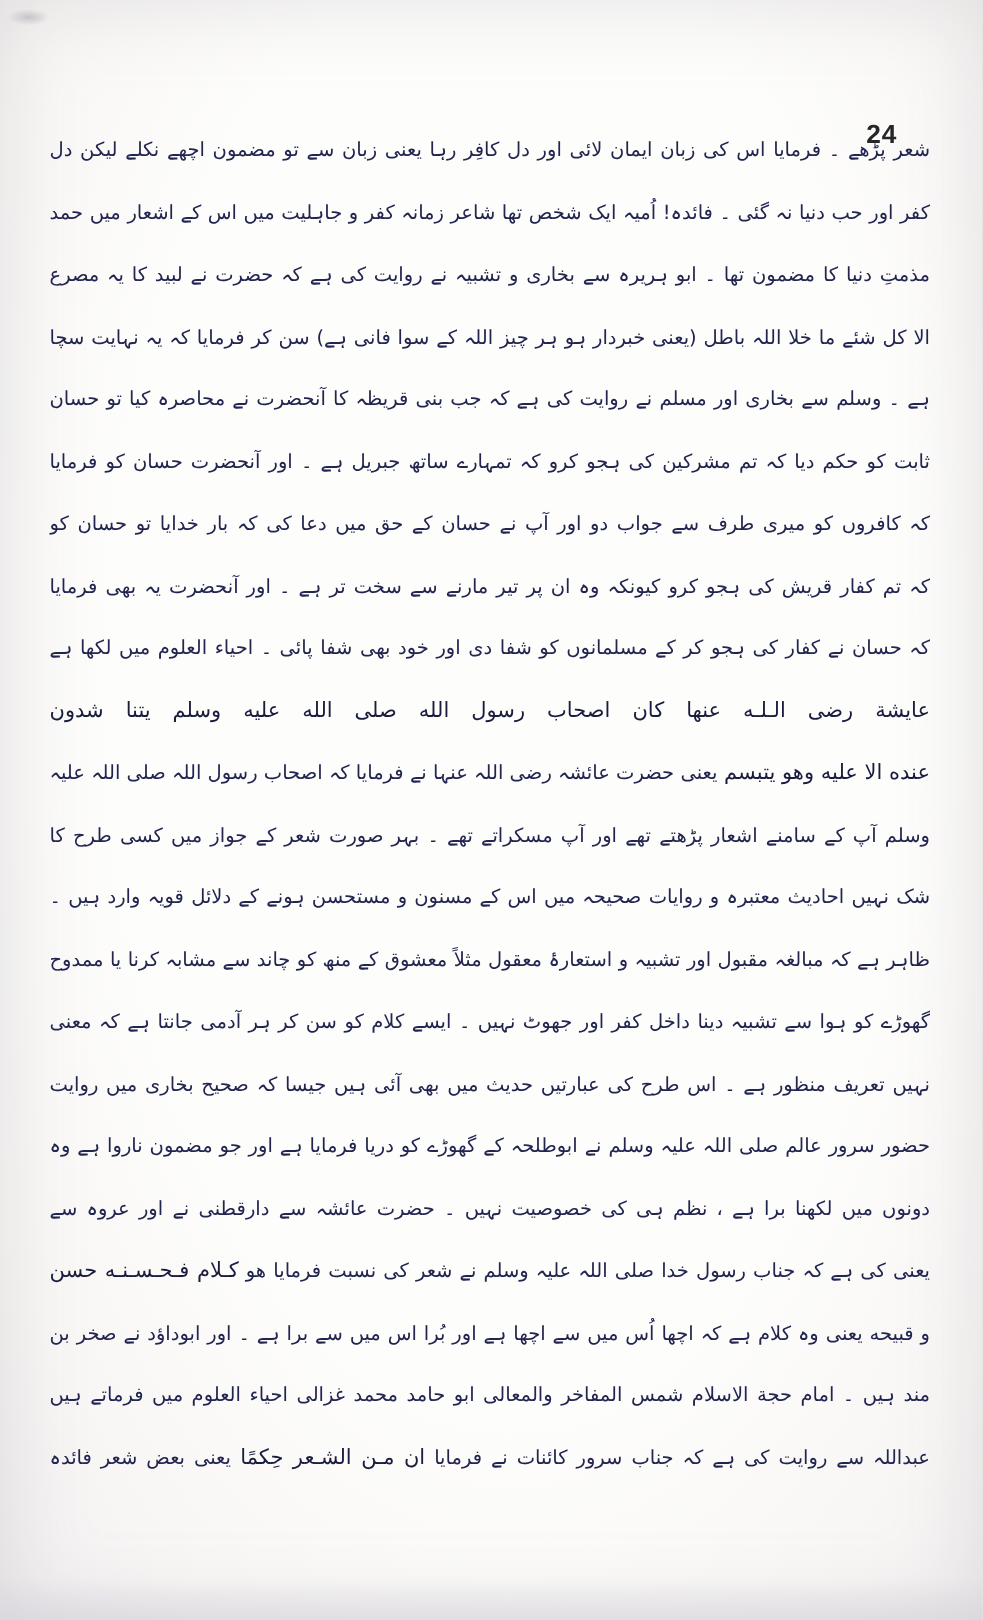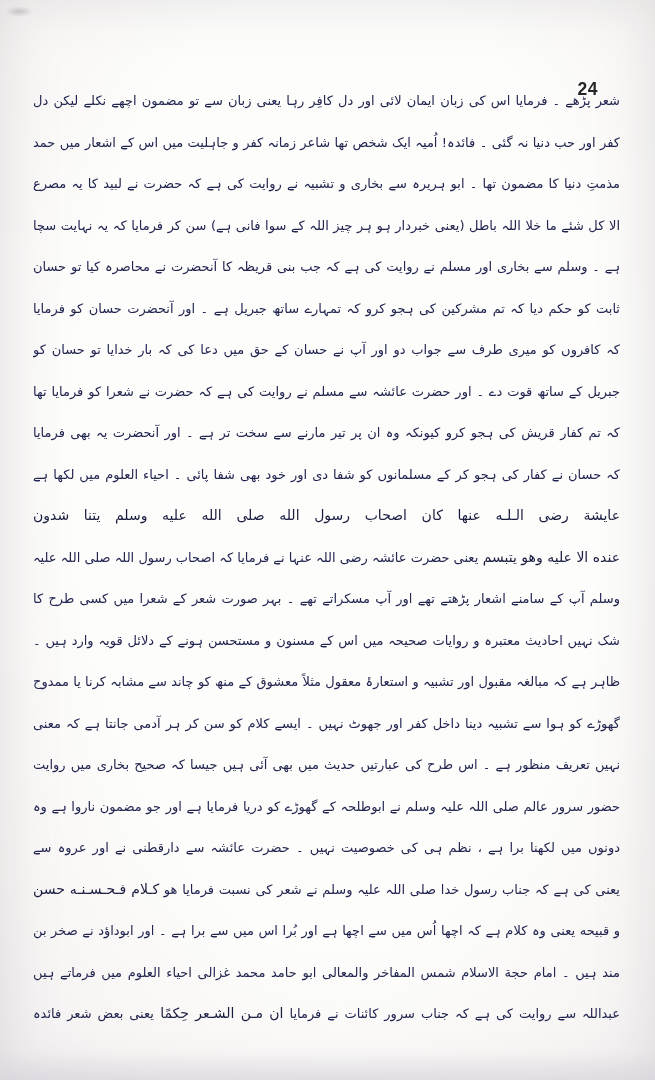--- a/index.html
+++ b/index.html
@@ -75,26 +75,25 @@
   <div class="scan-smudge"></div>
   <div class="page-number">24</div>
   <div class="text-block">
       <div class="line"><span class="seg">شعر پڑھے ۔ فرمایا اس کی زبان ایمان لائی اور دل کافِر رہا یعنی زبان سے تو مضمون اچھے نکلے لیکن دل سے</span></div>
       <div class="line"><span class="seg">کفر اور حب دنیا نہ گئی ۔ فائدہ! اُمیہ ایک شخص تھا شاعر زمانہ کفر و جاہلیت میں اس کے اشعار میں حمد الٰہی اور</span></div>
       <div class="line"><span class="seg">مذمتِ دنیا کا مضمون تھا ۔ ابو ہریرہ سے بخاری و تشبیہ نے روایت کی ہے کہ حضرت نے لبید کا یہ مصرع</span></div>
       <div class="line"><span class="seg">الا کل شئے ما خلا اللہ باطل (یعنی خبردار ہو ہر چیز اللہ کے سوا فانی ہے) سن کر فرمایا کہ یہ نہایت سچا کلام</span></div>
       <div class="line"><span class="seg">ہے ۔ وسلم سے بخاری اور مسلم نے روایت کی ہے کہ جب بنی قریظہ کا آنحضرت نے محاصرہ کیا تو حسان بن</span></div>
       <div class="line"><span class="seg">ثابت کو حکم دیا کہ تم مشرکین کی ہجو کرو کہ تمہارے ساتھ جبریل ہے ۔ اور آنحضرت حسان کو فرمایا کرتے تھے</span></div>
       <div class="line"><span class="seg">کہ کافروں کو میری طرف سے جواب دو اور آپ نے حسان کے حق میں دعا کی کہ بار خدایا تو حسان کو</span></div>
-      <div class="line"><span class="seg">جبریل کے ساتھ قوت دے ۔ اور حضرت عائشہ سے مسلم نے روایت کی ہے کہ حضرت نے شعرا کو فرمایا تھا</span></div>
       <div class="line"><span class="seg">کہ تم کفار قریش کی ہجو کرو کیونکہ وہ ان پر تیر مارنے سے سخت تر ہے ۔ اور آنحضرت یہ بھی فرمایا کرتے تھے</span></div>
       <div class="line"><span class="seg">کہ حسان نے کفار کی ہجو کر کے مسلمانوں کو شفا دی اور خود بھی شفا پائی ۔ احیاء العلوم میں لکھا ہے </span></div>
       <div class="line"><span class="seg seg-b">عایشة رضی الـلـه عنها کان اصحاب رسول الله صلی الله علیه وسلم یتنا شدون</span></div>
       <div class="line"><span class="seg seg-b">عنده الا علیه وهو یتبسم </span><span class="seg">یعنی حضرت عائشہ رضی اللہ عنہا نے فرمایا کہ اصحاب رسول اللہ صلی اللہ علیہ</span></div>
-      <div class="line"><span class="seg">وسلم آپ کے سامنے اشعار پڑھتے تھے اور آپ مسکراتے تھے ۔ بہر صورت شعر کے شعرا میں کسی طرح کا</span></div>
+      <div class="line"><span class="seg">وسلم آپ کے سامنے اشعار پڑھتے تھے اور آپ مسکراتے تھے ۔ بہر صورت شعر کے جواز میں کسی طرح کا</span></div>
       <div class="line"><span class="seg">شک نہیں احادیث معتبرہ و روایات صحیحہ میں اس کے مسنون و مستحسن ہونے کے دلائل قویہ وارد ہیں ۔ اور</span></div>
       <div class="line"><span class="seg">ظاہر ہے کہ مبالغہ مقبول اور تشبیہ و استعارۂ معقول مثلاً معشوق کے منھ کو چاند سے مشابہ کرنا یا ممدوح کے</span></div>
       <div class="line"><span class="seg">گھوڑے کو ہوا سے تشبیہ دینا داخل کفر اور جھوٹ نہیں ۔ ایسے کلام کو سن کر ہر آدمی جانتا ہے کہ معنی حقیقی مراد</span></div>
       <div class="line"><span class="seg">نہیں تعریف منظور ہے ۔ اس طرح کی عبارتیں حدیث میں بھی آئی ہیں جیسا کہ صحیح بخاری میں روایت ہے کہ</span></div>
       <div class="line"><span class="seg">حضور سرور عالم صلی اللہ علیہ وسلم نے ابوطلحہ کے گھوڑے کو دریا فرمایا ہے اور جو مضمون ناروا ہے وہ نظم و نثر</span></div>
       <div class="line"><span class="seg">دونوں میں لکھنا برا ہے ، نظم ہی کی خصوصیت نہیں ۔ حضرت عائشہ سے دارقطنی نے اور عروہ سے شافعی نے</span></div>
       <div class="line"><span class="seg">یعنی کی ہے کہ جناب رسول خدا صلی اللہ علیہ وسلم نے شعر کی نسبت فرمایا ھو </span><span class="seg seg-b">کـلام فـحـسـنـه حسن</span></div>
       <div class="line"><span class="seg">و قبیحه یعنی وہ کلام ہے کہ اچھا اُس میں سے اچھا ہے اور بُرا اس میں سے برا ہے ۔ اور ابوداؤد نے صخر بن</span></div>
       <div class="line"><span class="seg">مند ہیں ۔ امام حجة الاسلام شمس المفاخر والمعالی ابو حامد محمد غزالی احیاء العلوم میں فرماتے ہیں </span></div>
       <div class="line"><span class="seg">عبداللہ سے روایت کی ہے کہ جناب سرور کائنات نے فرمایا </span><span class="seg seg-b">ان مـن الشـعر حِکمًا </span><span class="seg">یعنی بعض شعر فائدہ</span></div>

